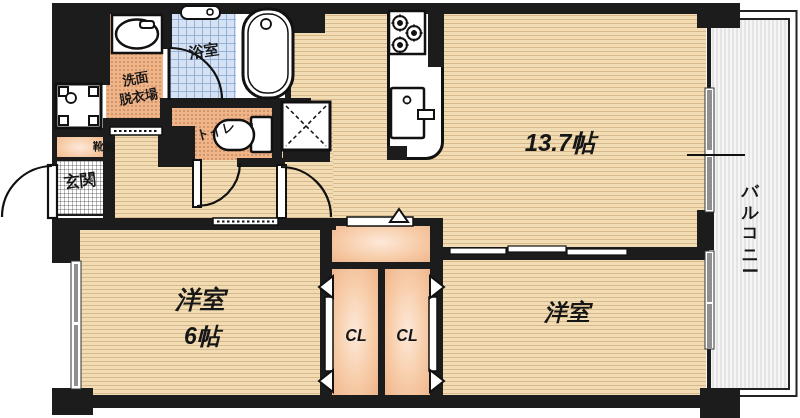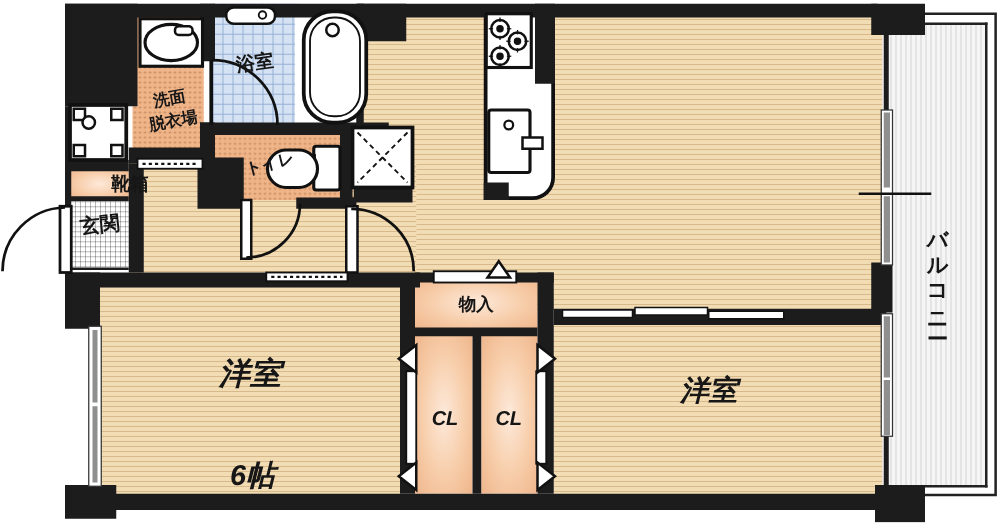--- a/index.html
+++ b/index.html
@@ -214,39 +214,39 @@
     <g>
       <rect x="325" y="297" width="8" height="74" fill="#fff" stroke="#111" stroke-width="1.5"></rect>
       <polygon points="333,276 333,298 319,287" fill="#fff" stroke="#111" stroke-width="2"></polygon>
       <polygon points="333,370 333,392 319,381" fill="#fff" stroke="#111" stroke-width="2"></polygon>
       <rect x="429" y="297" width="8" height="74" fill="#fff" stroke="#111" stroke-width="1.5"></rect>
       <polygon points="430,276 430,298 444,287" fill="#fff" stroke="#111" stroke-width="2"></polygon>
       <polygon points="430,370 430,392 444,381" fill="#fff" stroke="#111" stroke-width="2"></polygon>
     </g>
   </svg>
 
+  <div class="lbl it" style="left:480px;top:130px;width:160px;font-size:24px;">13.7帖</div>
 
   <div class="lbl it" style="left:140px;top:286px;width:120px;font-size:25px;">洋室</div>
-  <div class="lbl it" style="left:142px;top:324px;width:120px;font-size:23px;margin-top:44px;">6帖</div>
+  <div class="lbl it" style="left:142px;top:324px;width:120px;font-size:23px;">6帖</div>
 
   <div class="lbl it" style="left:507px;top:300px;width:120px;font-size:23px;">洋室</div>
 
   <div class="lbl vtext" style="left:740px;top:138px;height:160px;font-size:17px;">バルコニー</div>
 
   <div class="lbl" style="left:169px;top:43px;width:70px;font-size:15px;transform:rotate(-8deg);">浴室</div>
 
   <div class="lbl" style="left:104px;top:70px;width:66px;font-size:13px;transform:rotate(-10deg);line-height:1.35;">
     <div>洗面</div>
     <div>脱衣場</div>
   </div>
 
   <div class="lbl" style="left:176px;top:124px;width:80px;font-size:13px;transform:rotate(-14deg);">トイレ</div>
 
-  <div class="lbl" style="left:57px;top:140px;width:66px;font-size:15px;padding-left:28px;">靴箱</div>
+  <div class="lbl" style="left:57px;top:140px;width:66px;font-size:11px;padding-left:28px;">靴箱</div>
 
   <div class="lbl" style="left:55px;top:172px;width:50px;font-size:16px;transform:rotate(-6deg);">玄関</div>
 
-  <div class="lbl" style="left:331px;top:236px;width:100px;font-size:14px;">物入</div>
 
   <div class="lbl it" style="left:336px;top:327px;width:40px;font-size:16px;">CL</div>
   <div class="lbl it" style="left:387px;top:327px;width:40px;font-size:16px;">CL</div>
 
 </div>
 
 </body></html>

